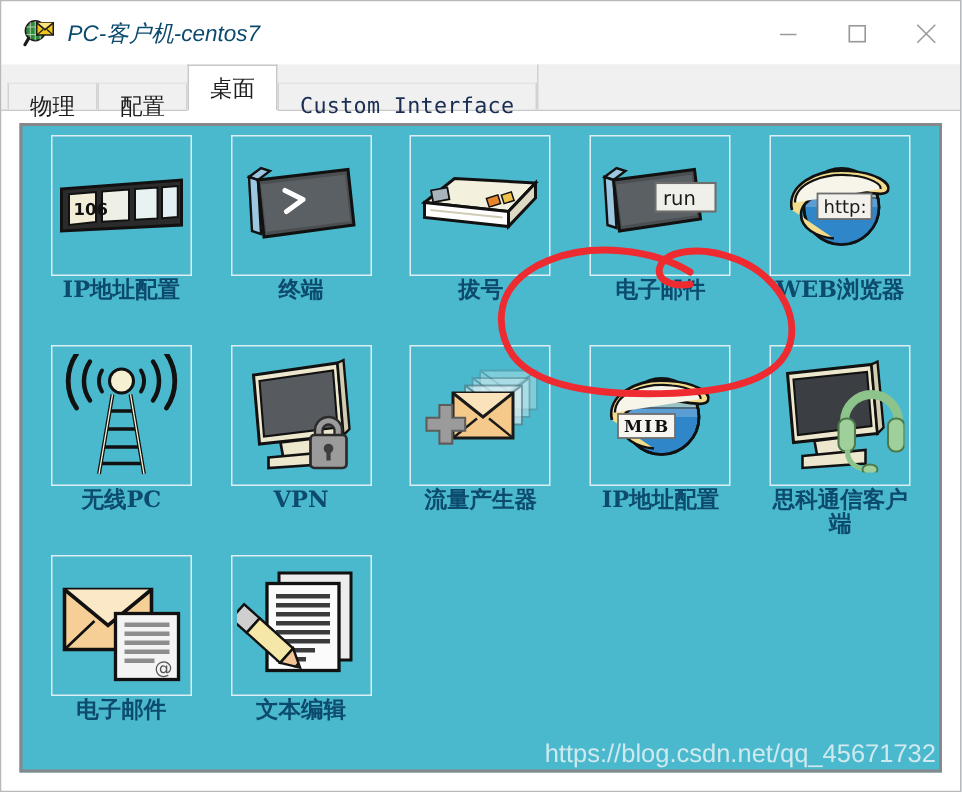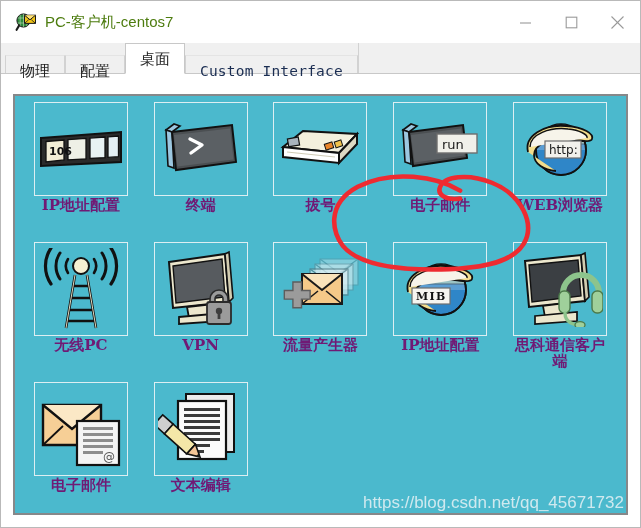--- a/index.html
+++ b/index.html
@@ -37,23 +37,24 @@
   }
   .title-icon {
     width: 22px; height: 22px;
     margin-left: 14px;
     position: relative;
     flex: 0 0 auto;
   }
   .title-text {
     margin-left: 8px;
     font-size: 15px;
-    color: #4d7c0f;
+    color: #0c4a6e;
     font-family: "Liberation Sans", "DejaVu Sans", sans-serif;
     white-space: nowrap;
+    font-style: italic;
   }
   .win-buttons {
     position: absolute;
     right: 0; top: 0;
     height: 42px;
     display: flex;
     align-items: stretch;
   }
   .win-btn {
     width: 46px;
@@ -113,21 +114,21 @@
     flex: 1;
     height: 30px;
     background: #f0f0f0;
     border-left: 1px solid #d2d2d2;
   }
 
   
   .panel-wrap {
     flex: 1;
     background: #ffffff;
-    padding: 20px 12px 12px 12px;
+    padding: 8px 12px 12px 12px;
     box-sizing: border-box;
   }
   .desktop {
     width: 100%;
     height: 100%;
     background: #4bb9cd;
     border: 2px solid #86888a;
     box-sizing: border-box;
     position: relative;
     overflow: hidden;
@@ -161,21 +162,21 @@
     justify-content: center;
     position: relative;
   }
   .cell-label {
     margin-top: 2px;
     width: 104px;
     text-align: center;
     font-family: "DejaVu Serif", "Liberation Serif", serif;
     font-weight: bold;
     font-size: 15px;
-    color: #701a75;
+    color: #0c4a6e;
     line-height: 1.05;
     word-break: break-all;
   }
 
   .icon-svg { display: block; }
 
   
   .annotation {
     position: absolute;
     left: 0; top: 0;

